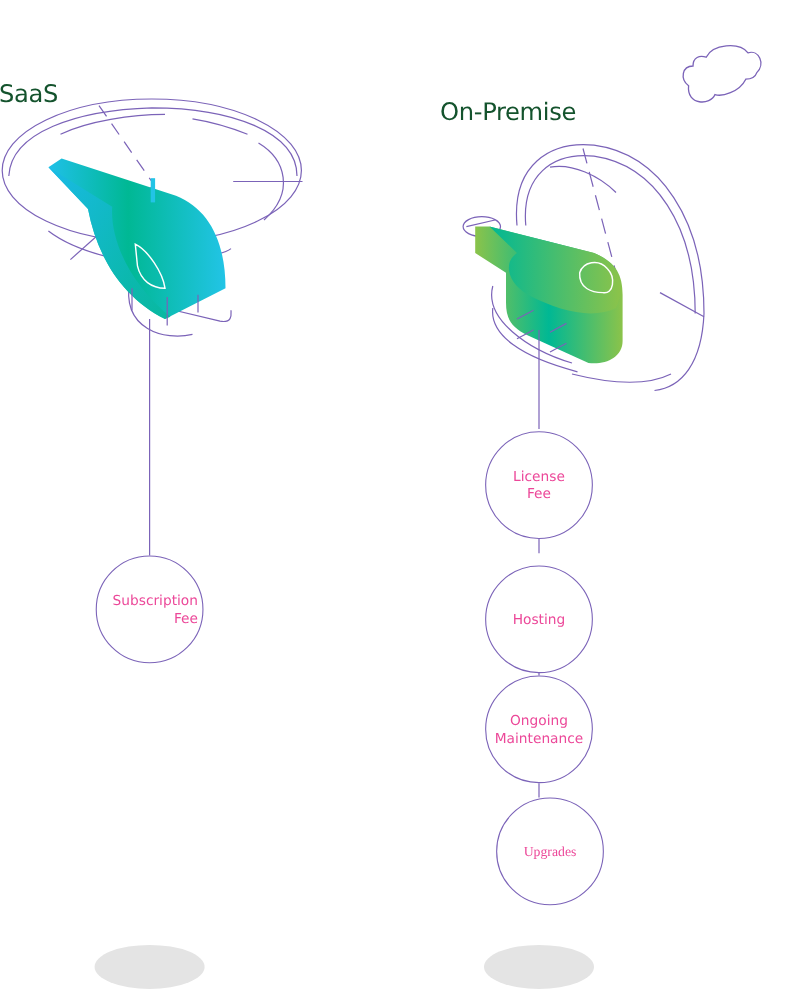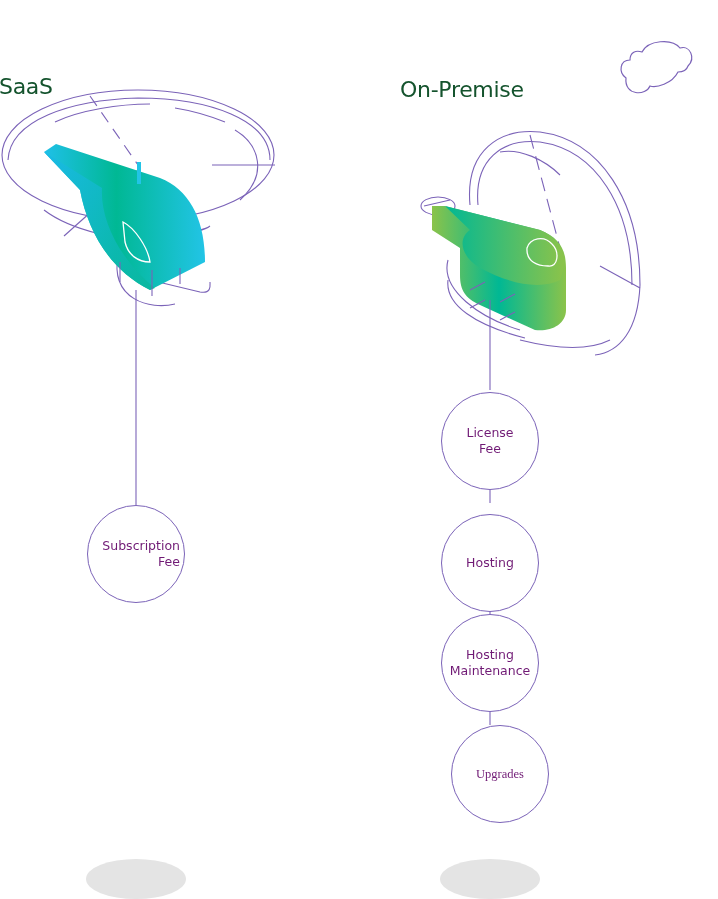--- a/index.html
+++ b/index.html
@@ -1,24 +1,24 @@
 <!DOCTYPE html>
 <html><head>
   <meta charset="utf-8">
   <style>
     html, body { margin: 0; padding: 0; background: #ffffff; }
     body { width: 718px; height: 899px; position: relative; overflow: hidden;
            font-family: "DejaVu Sans", sans-serif; }
     .title { position: absolute; font-size: 22px; color: #14532d; font-family: "DejaVu Sans", sans-serif; letter-spacing: -0.3px; }
     #title-saas { left: -1px; top: 74px; }
-    #title-onprem { left: 400px; top: 77px; }
+    #title-onprem { left: 400px; top: 90px; }
     svg.scene { position: absolute; left: 0; top: 0; }
     .node { position: absolute; width: 98px; height: 98px; border: 1.2px solid #7b63b8; border-radius: 50%;
             background: #ffffff; display: flex; align-items: center; justify-content: center; text-align: center;
-            box-sizing: border-box; font-size: 12.5px; line-height: 16px; color: #701a75; }
+            box-sizing: border-box; font-size: 12.5px; line-height: 16px; color: #ec4899; }
     .node span { display: block; padding: 0 4px; }
     .shadow { position: absolute; width: 100px; height: 40px; border-radius: 50%; background: #e4e4e4; }
   </style>
 </head>
 <body>
 
 <svg class="scene" width="718" height="899" viewBox="0 0 718 899">
   <defs>
     <linearGradient id="gSaas" x1="0" y1="0" x2="1" y2="0">
       <stop offset="0" stop-color="#1fc0e8"></stop>
@@ -110,20 +110,20 @@
   <span>Subscription Fee</span>
 </div>
 
 <div class="node" style="left:441px; top:392px;">
   <span style="width:60px;">License Fee</span>
 </div>
 <div class="node" style="left:441px; top:514px;">
   <span>Hosting</span>
 </div>
 <div class="node" style="left:441px; top:614px;">
-  <span>Hosting Maintenance</span>
+  <span>Ongoing Maintenance</span>
 </div>
 <div class="node" style="left:451px; top:725px;font-family:Liberation Serif, serif;">
   <span>Upgrades</span>
 </div>
 
 <div class="shadow" style="left:86px; top:859px;"></div>
 <div class="shadow" style="left:440px; top:859px;"></div>
 
 </body></html>

